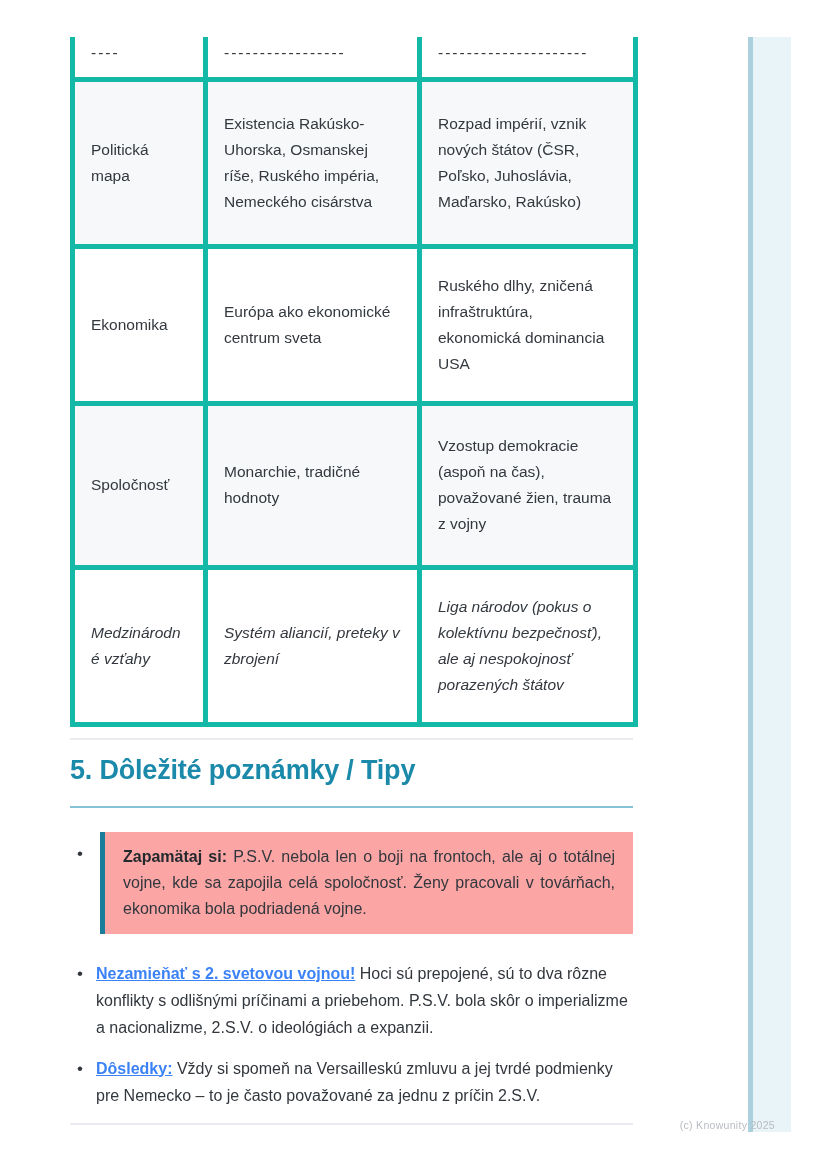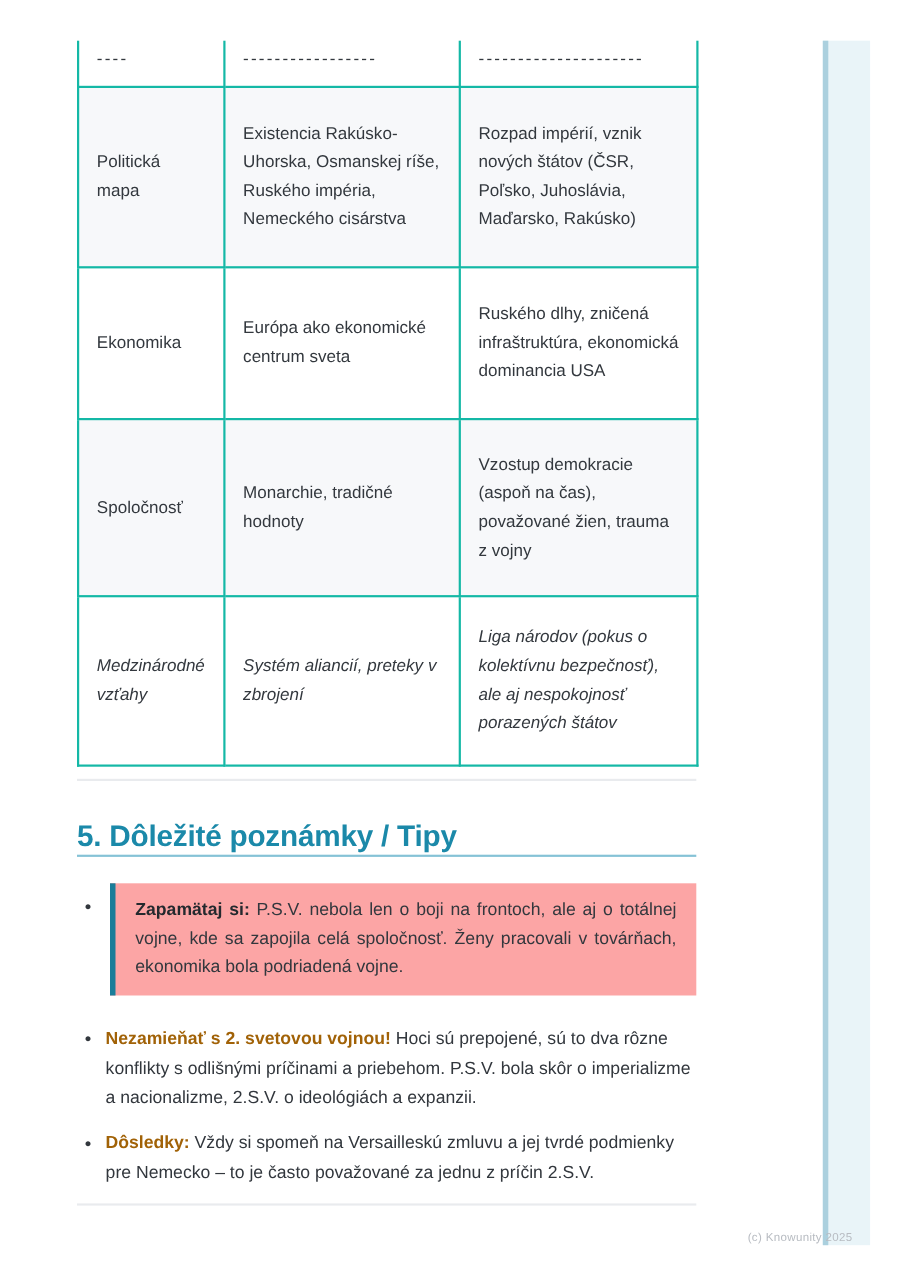--- a/index.html
+++ b/index.html
@@ -25,21 +25,21 @@
     border-collapse: collapse;
     table-layout: fixed;
     font-size: 15.5px;
     line-height: 26px;
     color: #33383e;
   }
   table.cmp col.c1 { width: 133px; }
   table.cmp col.c2 { width: 214px; }
   table.cmp col.c3 { width: 216px; }
   table.cmp td {
-    border: 2px solid #14b8a6;
+    border: 5px solid #14b8a6;
     padding: 24px 16px;
     vertical-align: middle;
     word-wrap: break-word;
   }
   tr.sep-row td {
     border-top: none;
     height: 42px;
     padding: 2px 16px 10px;
     vertical-align: middle;
     letter-spacing: 2px;
@@ -51,26 +51,27 @@
   tr.r-spolocnost td { height: 111px; }
   tr.r-medzinarodne td { height: 92px; font-style: italic; }
 
   
   .hr { height: 2px; background: #e9ebee; border: none; }
   .hr-top { margin-top: 11px; }
   .hr-bottom { margin-top: 13px; }
 
   
   h2.section-title {
-    margin: 34px 0 0 0;
+    margin: 14px 0 0 0;
     font-size: 27px;
     line-height: 33px;
     font-weight: 700;
     letter-spacing: -0.2px;
     color: #1b89a9;
+    padding-bottom: 19px;
     border-bottom: 2px solid #85c2d6;
   }
 
   
   .callout-item {
     position: relative;
     margin-top: 24px;
     padding-left: 30px;
   }
   .callout-item::before {
@@ -104,21 +105,21 @@
     font-size: 16px;
     line-height: 27px;
   }
   ul.tips li::before {
     content: "•";
     position: absolute;
     left: 7px; top: 0;
     font-size: 17px;
     color: #32373d;
   }
-  ul.tips li strong { color: #a16207; }
+  ul.tips li strong { color: #3b82f6; text-decoration: underline; }
 
   
   .footer {
     position: absolute;
     top: 1119px;
     right: 53px;
     font-size: 10.5px;
     letter-spacing: 0.3px;
     color: #b8bcc2;
     z-index: 3;

